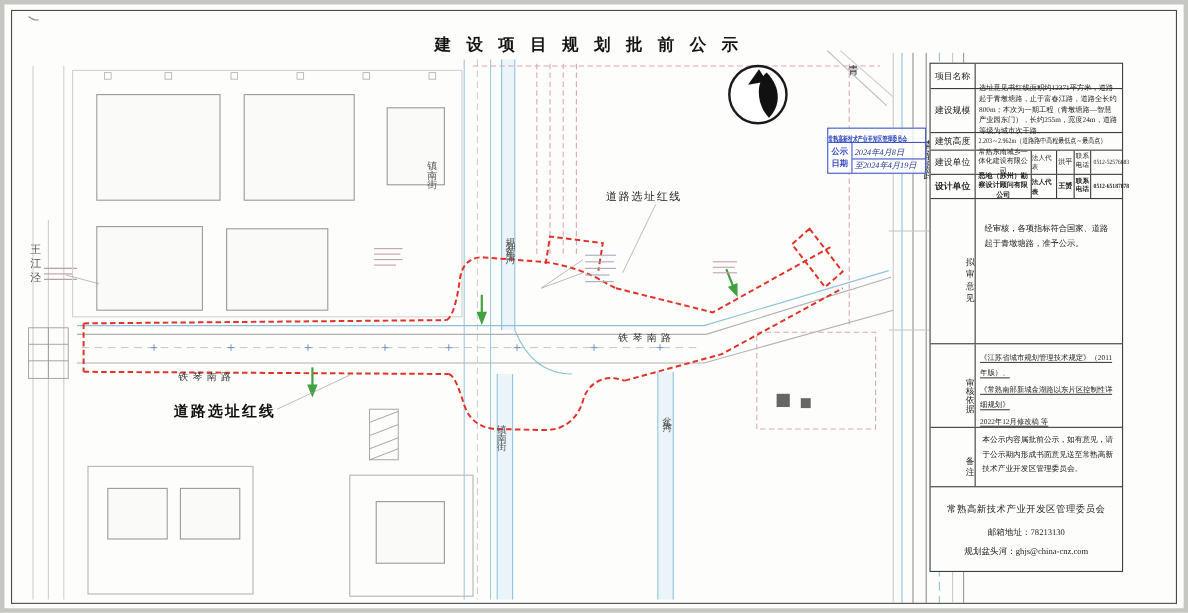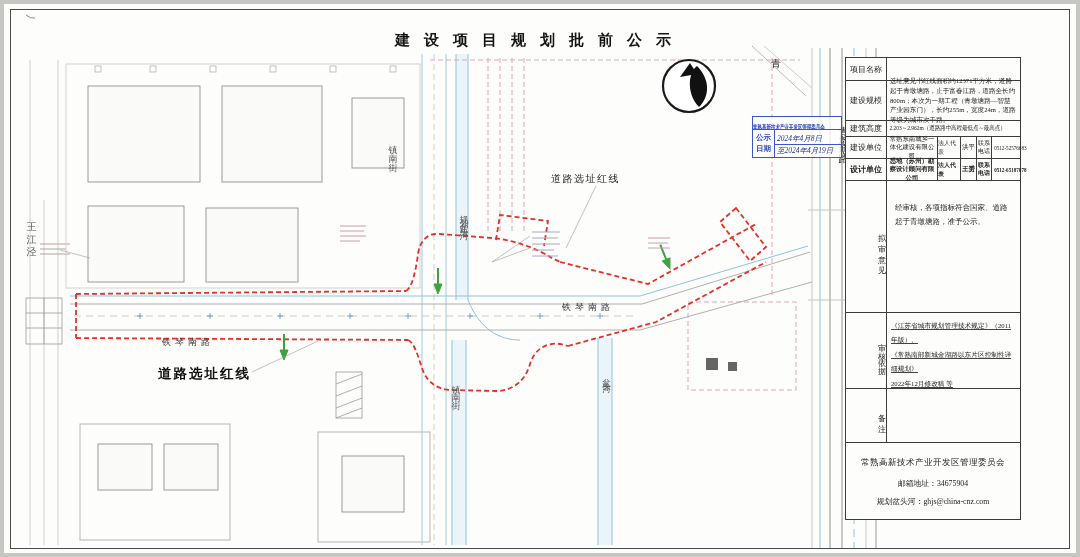--- a/index.html
+++ b/index.html
@@ -320,24 +320,27 @@
       <div class="tval">
           <div class="basis-wrap">
         <div class="b-line"><span>《江苏省城市规划管理技术规定》（2011年版）、</span></div>
         <div class="b-line"><span>《常熟南部新城金湖路以东片区控制性详细规划》</span></div>
         <div class="b-line"><span>2022年12月修改稿 等</span></div>
       </div>
         </div>
     </div>
     <div class="trow r8">
       <div class="tlabel vcell" style="letter-spacing:10px;">备注</div>
+      <div class="tval">
+          <span class="note-text">本公示内容属批前公示，如有意见，请于公示期内形成书面意见送至常熟高新技术产业开发区管理委员会。</span>
+        </div>
     </div>
     <div class="trow r9 tfooter">
       <div class="tf-org">常熟高新技术产业开发区管理委员会</div>
       <div class="tf-line">
-        <span>邮箱地址：</span><span>34675904</span>
+        <span>邮箱地址：</span><span>78213130</span>
       </div>
       <div class="tf-line">
         <span>规划盆头河：</span><span>ghjs@china-cnz.com</span>
       </div>
     </div>
   </div>
 </div>
 
 </body></html>

